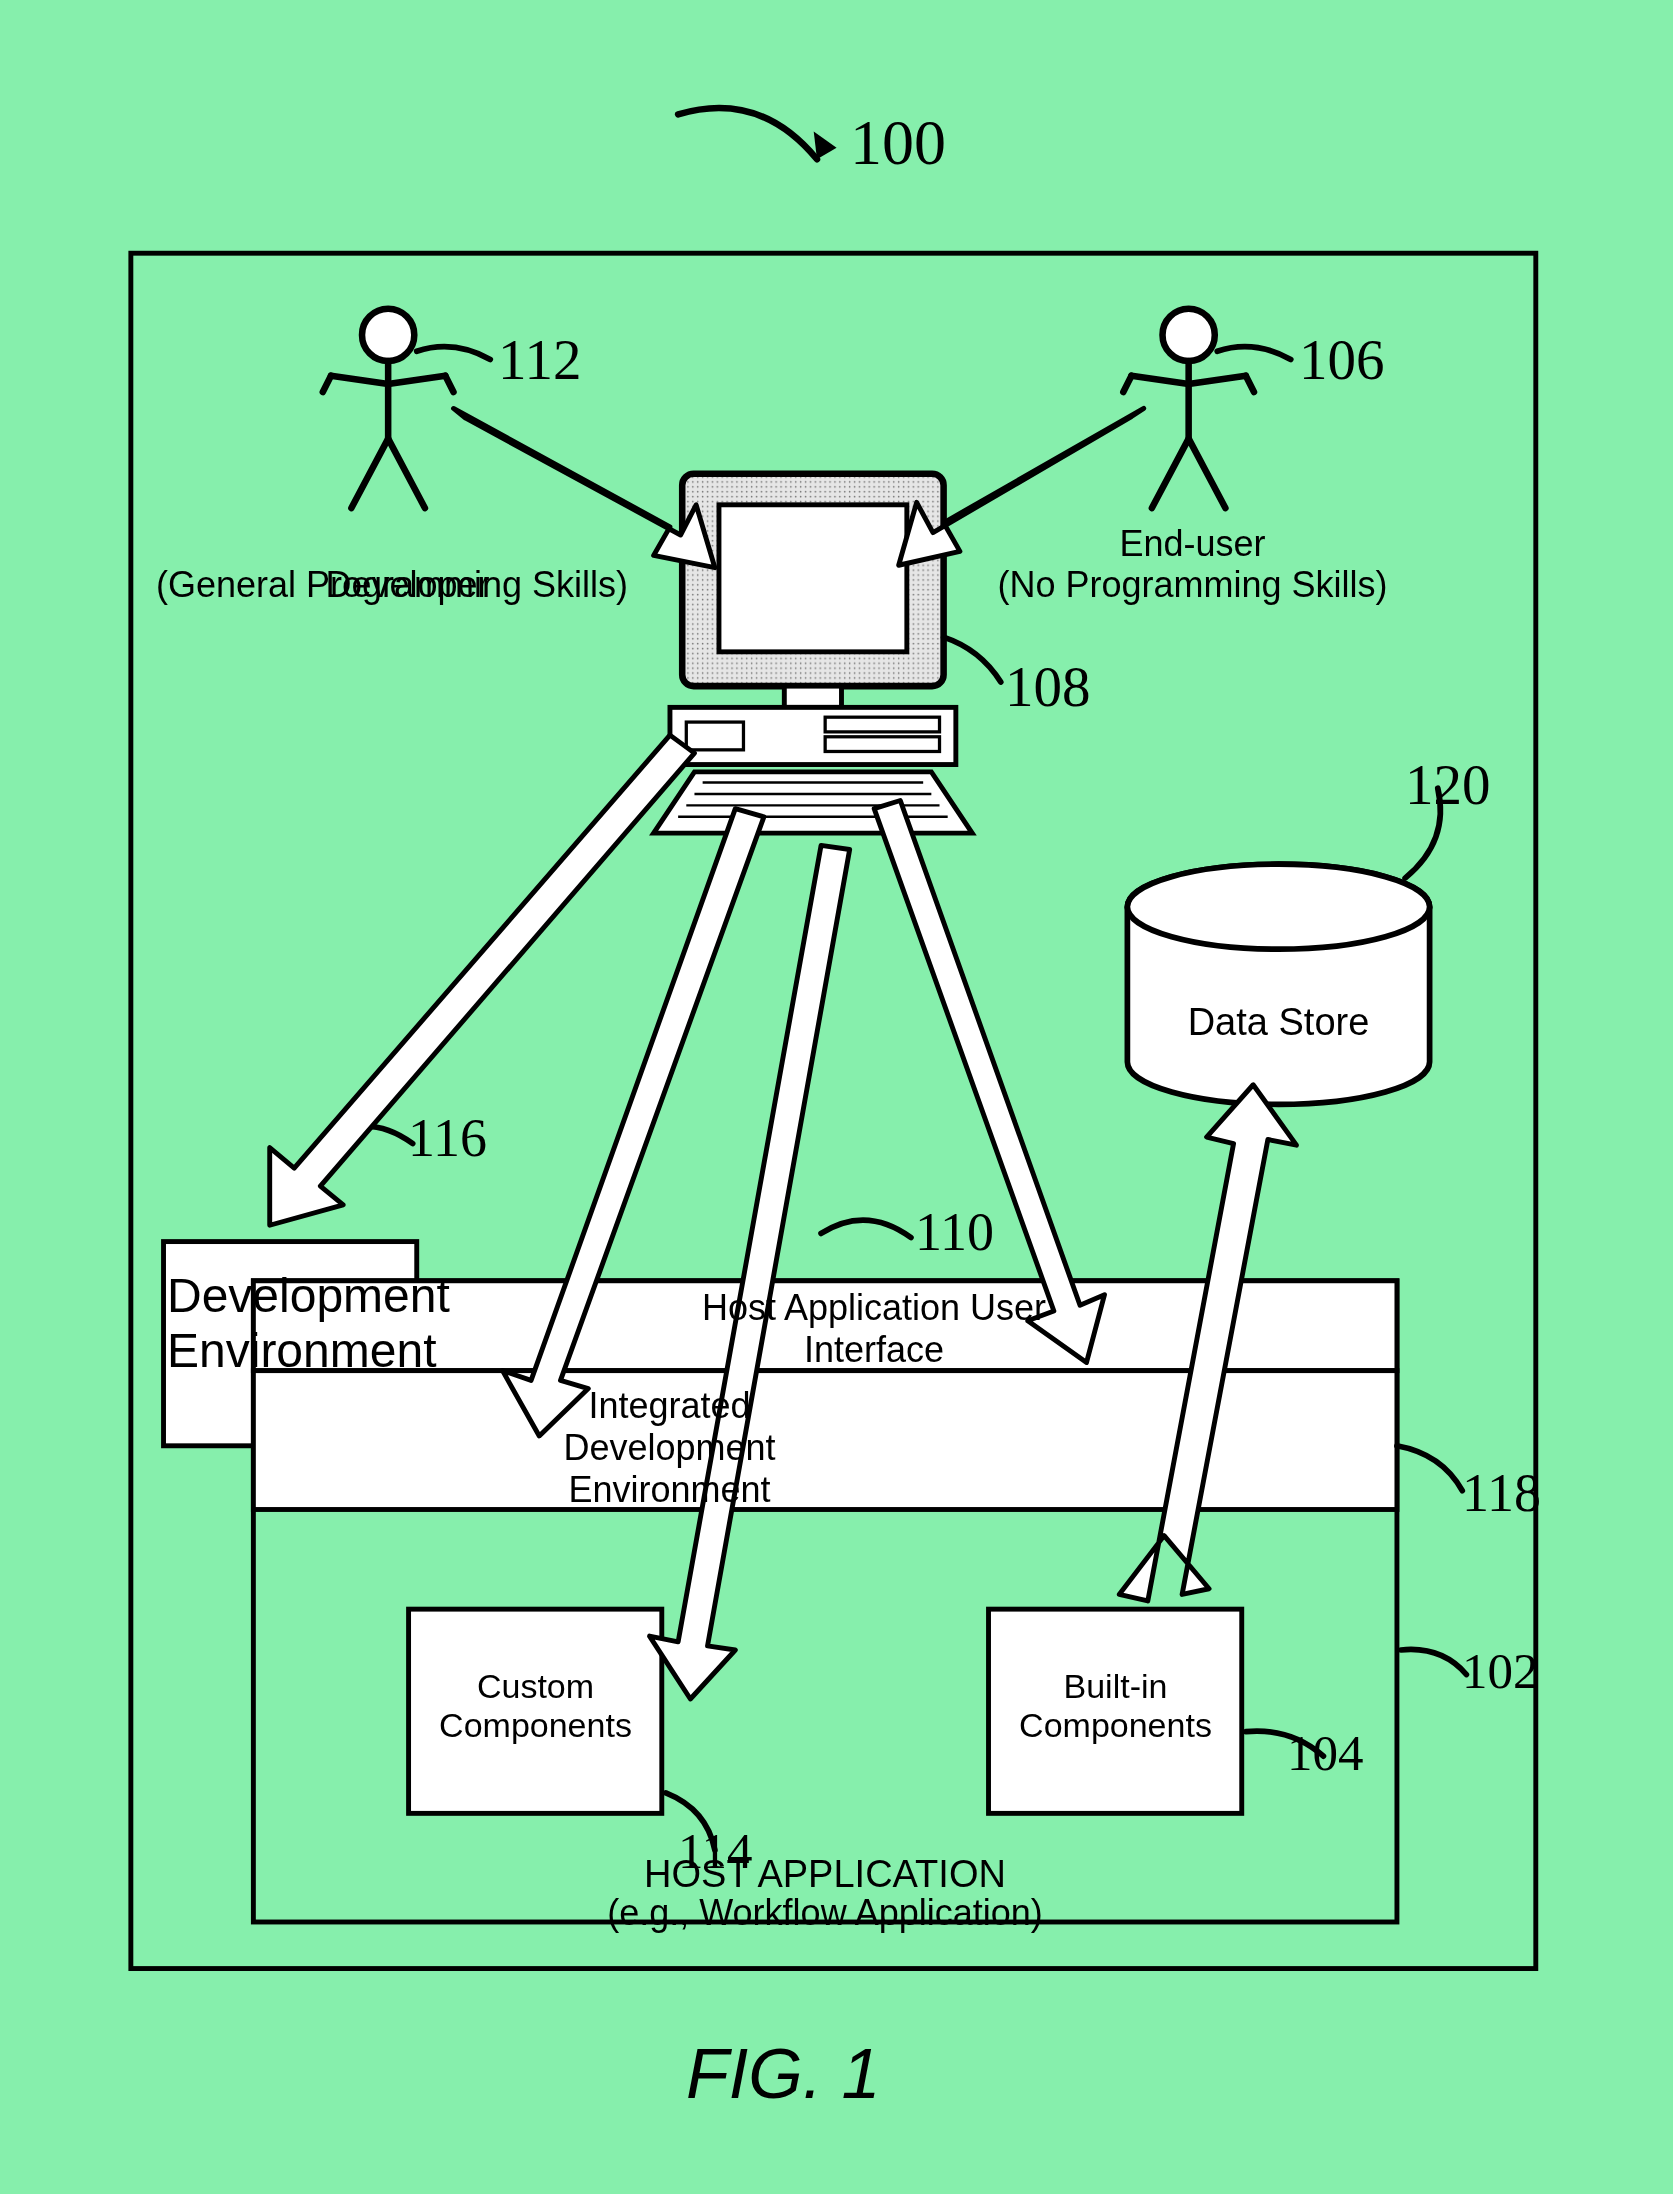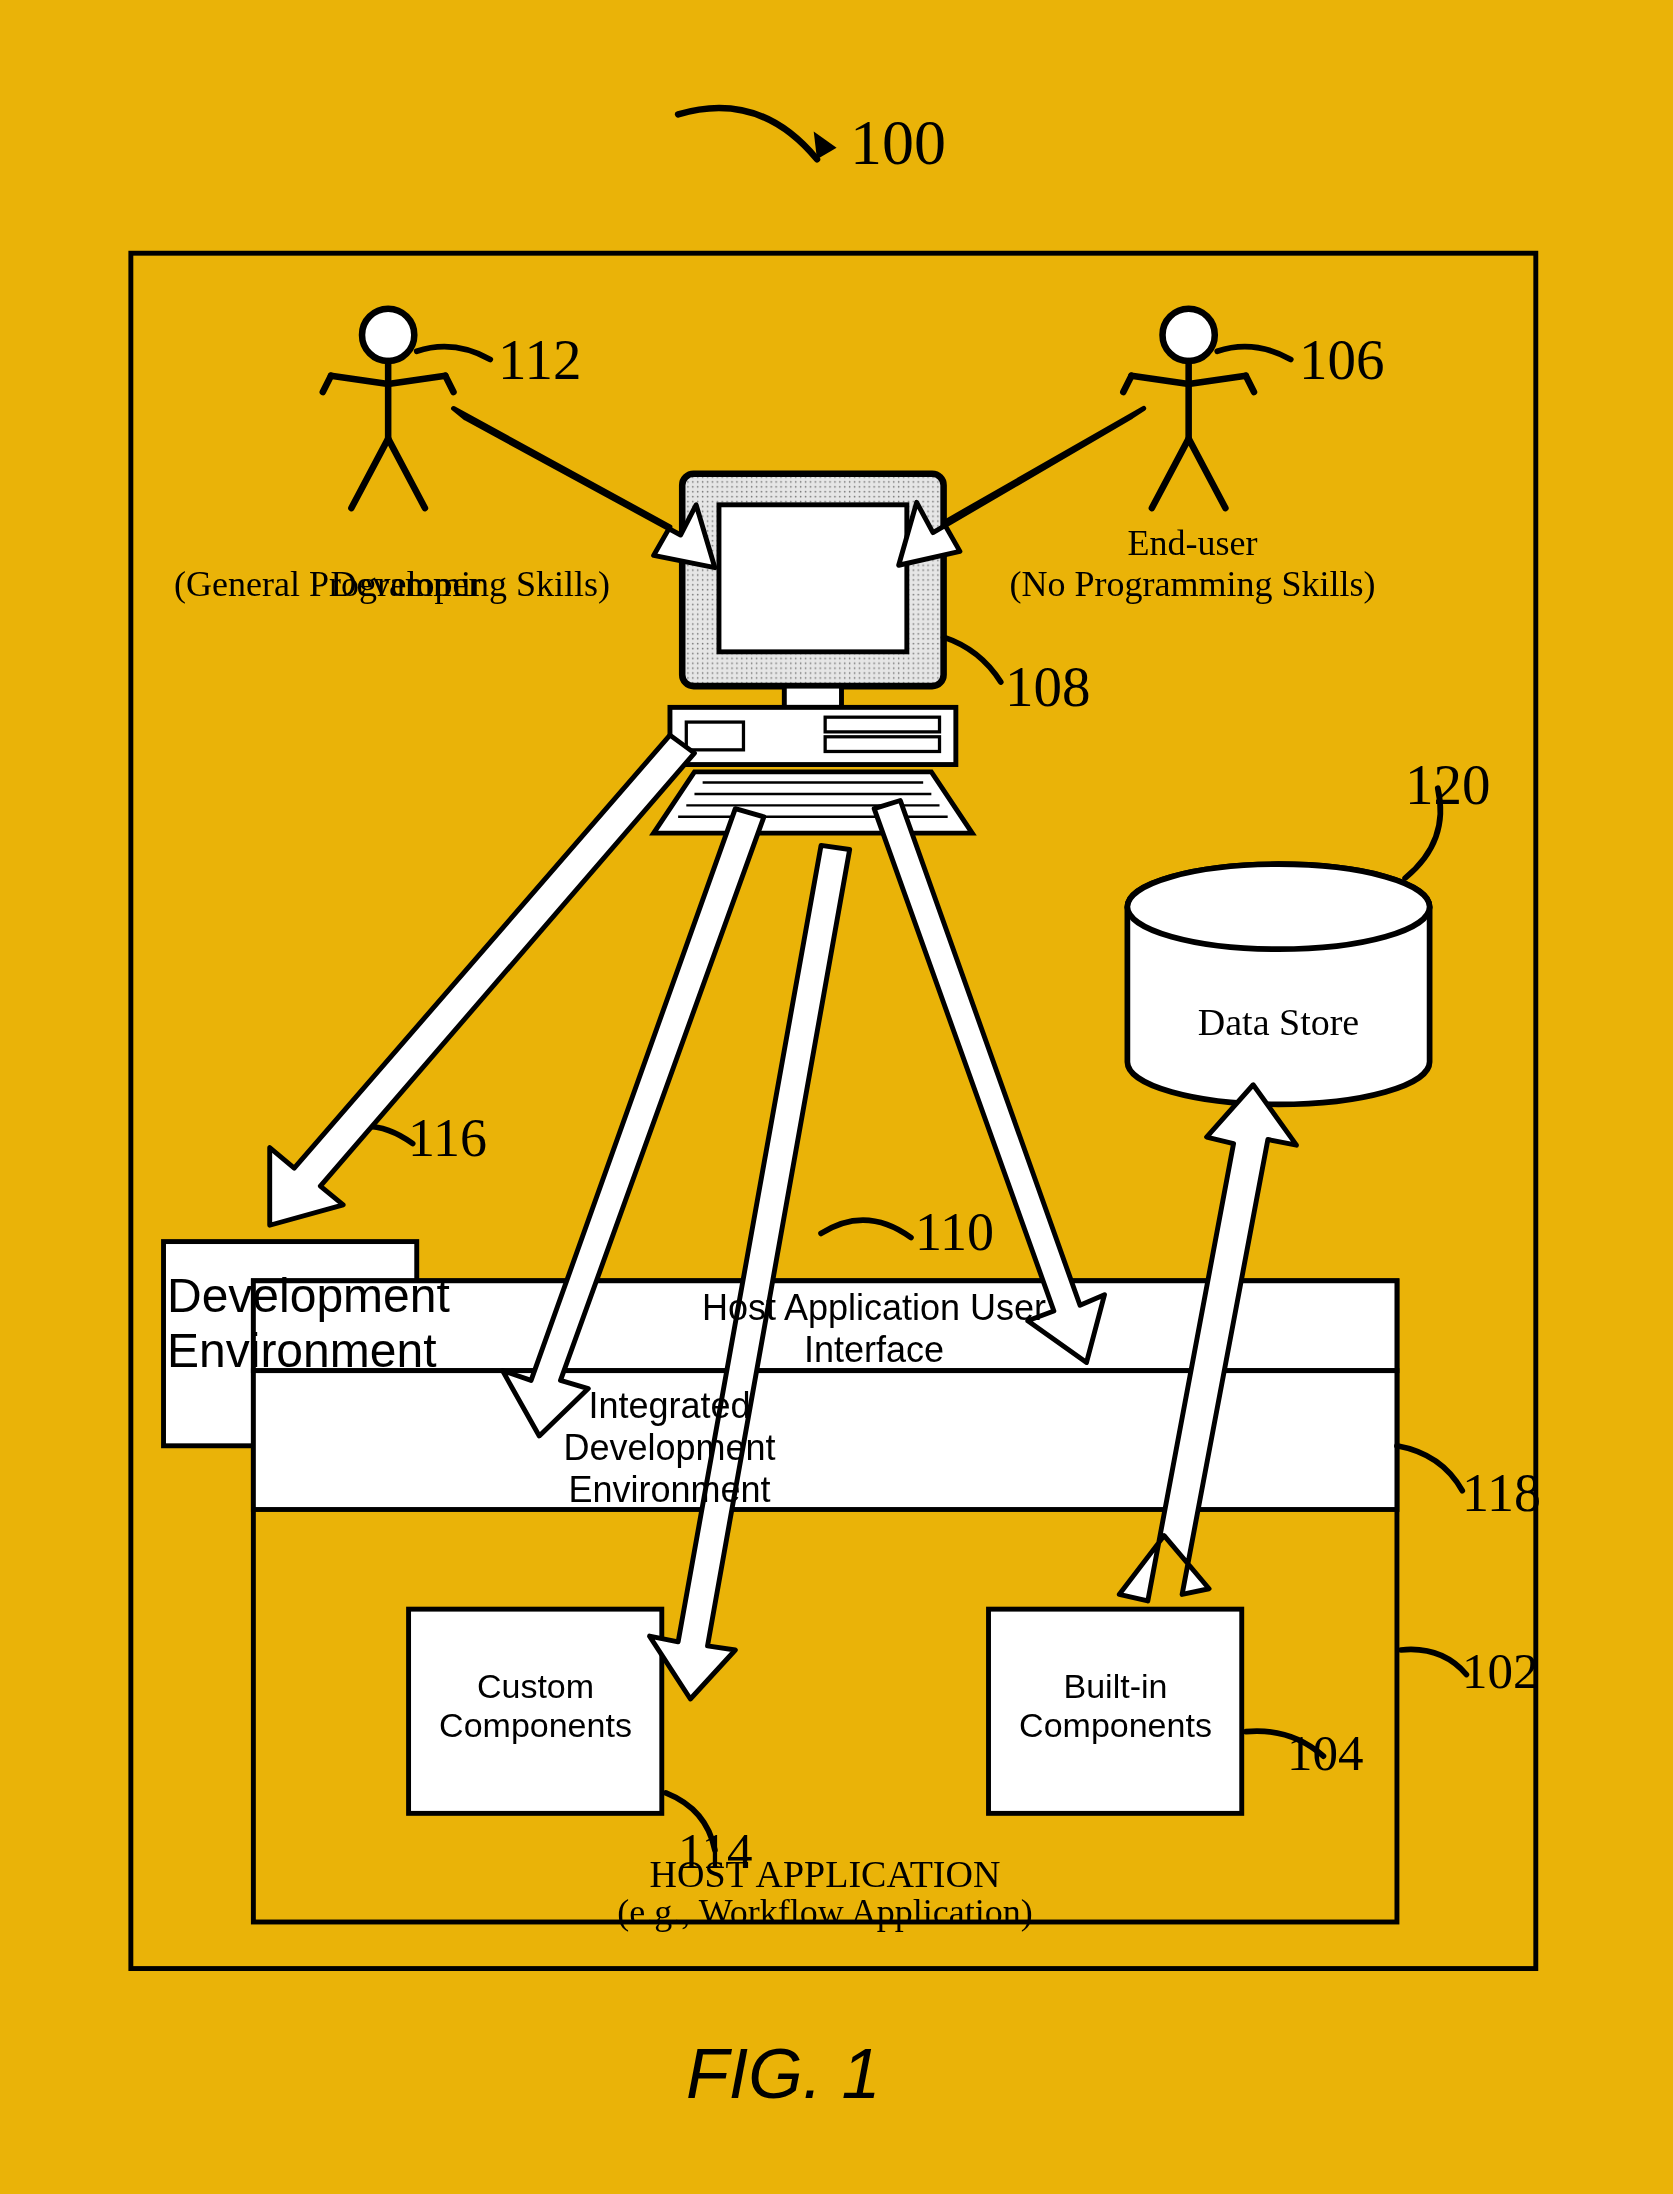--- a/index.html
+++ b/index.html
@@ -4,30 +4,29 @@
 <style>
   html, body {
     margin: 0;
     padding: 0;
     background: #fff;
   }
   .page {
     position: relative;
     width: 1674px;
     height: 2194px;
-    background: #eab308;
+    background: #86efac;
     font-family: Arial, Helvetica, sans-serif;
   }
   .label {
     position: absolute;
     color: #000;
     text-align: center;
     line-height: 1.15;
     white-space: pre;
-    font-family: Liberation Serif, serif;
   }
   .handwritten {
     font-family: "Comic Sans MS", "Segoe Script", cursive;
     font-weight: 400;
   }
   svg { position: absolute; top: 0; left: 0; }
   .box-label {
     position: absolute;
     text-align: center;
     color: #000;

